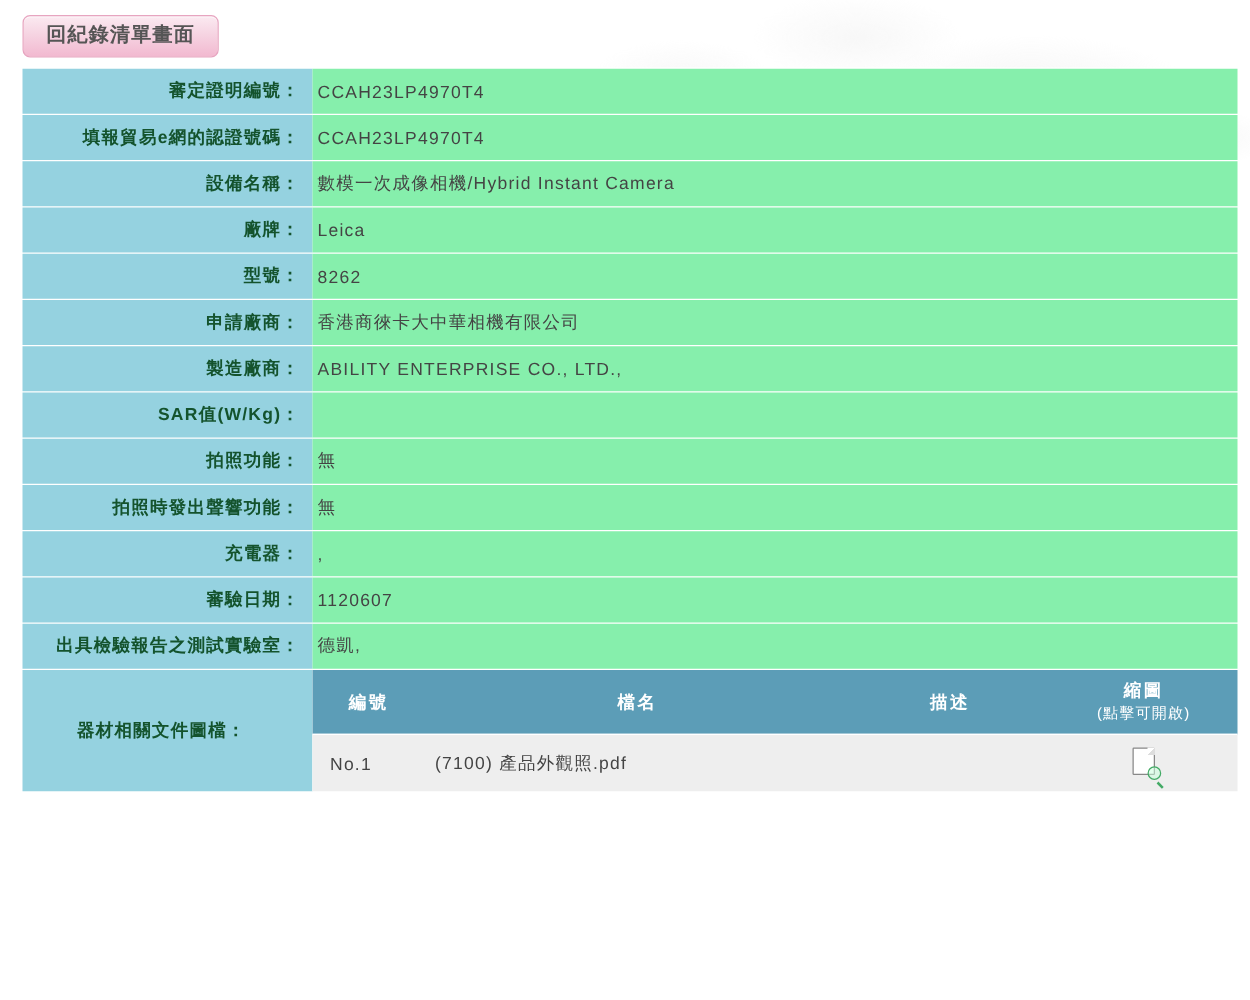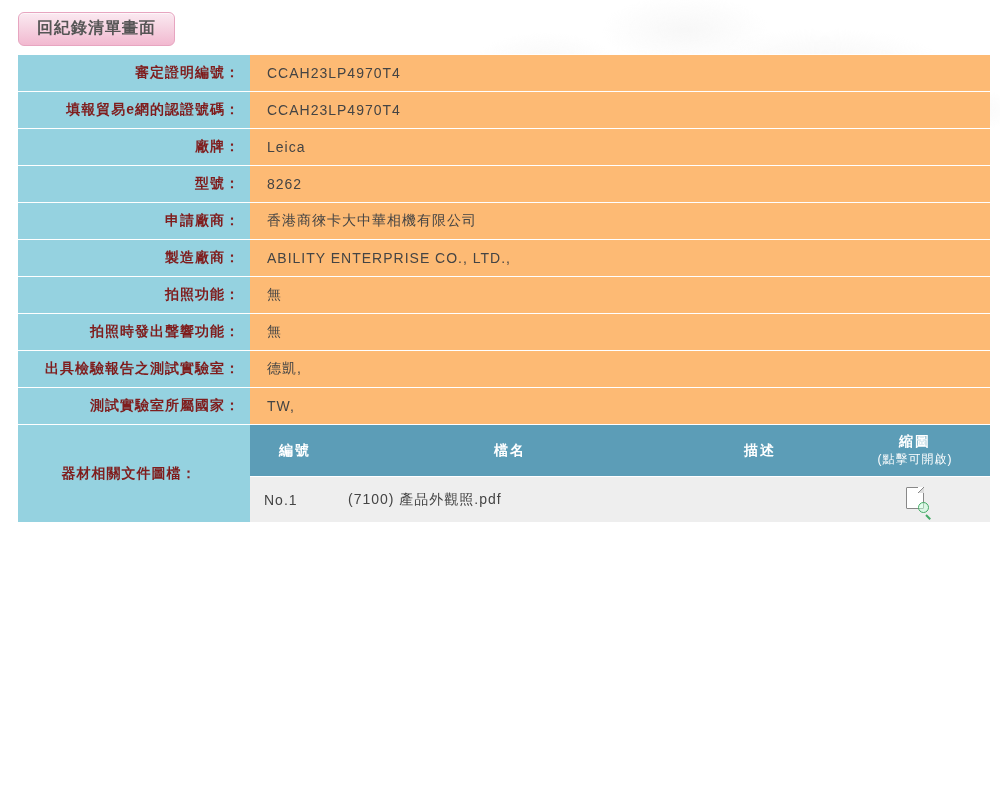--- a/index.html
+++ b/index.html
@@ -42,31 +42,31 @@
     margin-top: 8px;
     border-collapse: separate;
     border-spacing: 0 1px;
     background: #ffffff;
   }
   .details-table tr { height: 36px; }
   .details-table td { vertical-align: middle; }
   .label-cell {
     width: 232px;
     background: #95d2e0;
-    color: #7f1d1d;
+    color: #14532d;
     text-align: right;
     padding-right: 10px;
     font-size: 14px;
     font-weight: bold;
     letter-spacing: 1px;
   }
   .value-cell {
-    background: #fdba74;
+    background: #86efac;
     color: #444;
-    padding-left: 17px;
+    padding-left: 4px;
     font-size: 14px;
     letter-spacing: 1px;
   }
   .files-row .label-cell { height: 86px; vertical-align: middle; text-align: center; }
   .files-row .value-cell { padding: 0; background: #ffffff; }
   .files-table { width: 100%; border-collapse: collapse; }
   .files-head th {
     background: #5c9db7;
     color: #ffffff;
     font-size: 14px;
@@ -138,50 +138,62 @@
     <tbody id="details-body">
         <tr>
           <td class="label-cell">審定證明編號：</td>
           <td class="value-cell">CCAH23LP4970T4</td>
         </tr>
         <tr>
           <td class="label-cell">填報貿易e網的認證號碼：</td>
           <td class="value-cell">CCAH23LP4970T4</td>
         </tr>
         <tr>
+          <td class="label-cell">設備名稱：</td>
+          <td class="value-cell">數模一次成像相機/Hybrid Instant Camera</td>
+        </tr>
+        <tr>
           <td class="label-cell">廠牌：</td>
           <td class="value-cell">Leica</td>
         </tr>
         <tr>
           <td class="label-cell">型號：</td>
           <td class="value-cell">8262</td>
         </tr>
         <tr>
           <td class="label-cell">申請廠商：</td>
           <td class="value-cell">香港商徠卡大中華相機有限公司</td>
         </tr>
         <tr>
           <td class="label-cell">製造廠商：</td>
           <td class="value-cell">ABILITY ENTERPRISE CO., LTD.,</td>
         </tr>
         <tr>
+          <td class="label-cell">SAR值(W/Kg)：</td>
+          <td class="value-cell"></td>
+        </tr>
+        <tr>
           <td class="label-cell">拍照功能：</td>
           <td class="value-cell">無</td>
         </tr>
         <tr>
           <td class="label-cell">拍照時發出聲響功能：</td>
           <td class="value-cell">無</td>
         </tr>
         <tr>
+          <td class="label-cell">充電器：</td>
+          <td class="value-cell">,</td>
+        </tr>
+        <tr>
+          <td class="label-cell">審驗日期：</td>
+          <td class="value-cell">1120607</td>
+        </tr>
+        <tr>
           <td class="label-cell">出具檢驗報告之測試實驗室：</td>
           <td class="value-cell">德凱,</td>
-        </tr>
-        <tr>
-          <td class="label-cell">測試實驗室所屬國家：</td>
-          <td class="value-cell">TW,</td>
         </tr>
         <tr class="files-row">
           <td class="label-cell">器材相關文件圖檔：</td>
           <td class="value-cell">
             <table class="files-table">
               <thead>
                 <tr class="files-head">
                   <th class="col-num"><span>編號</span></th>
                   <th class="col-name"><span>檔名</span></th>
                   <th class="col-desc"><span>描述</span></th>

